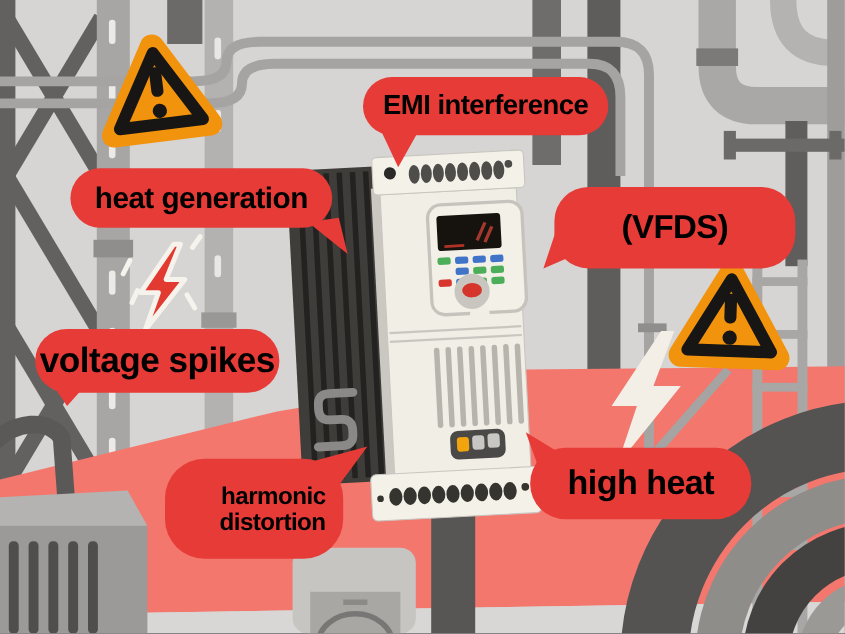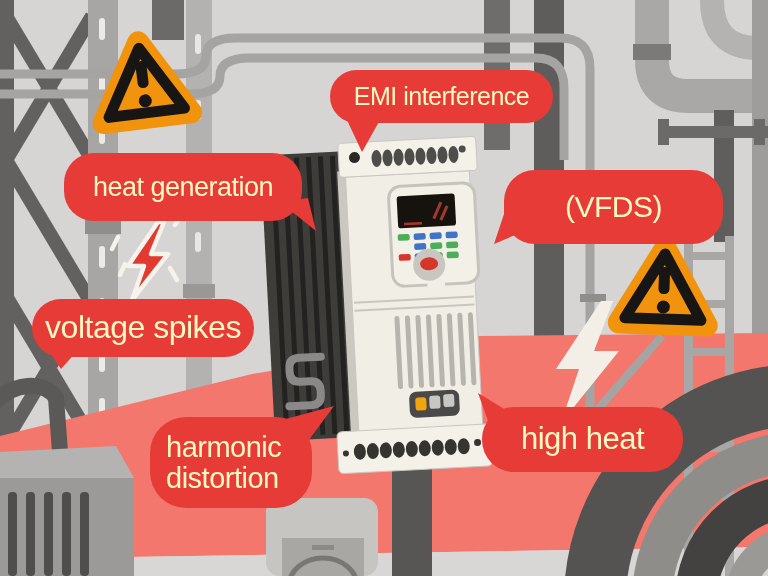--- a/index.html
+++ b/index.html
@@ -1,27 +1,27 @@
 <!DOCTYPE html>
 <html><head>
 <meta charset="utf-8">
 <style>
   html,body{margin:0;padding:0;background:#222;}
   .stage{position:relative;width:768px;height:576px;overflow:hidden;
          font-family:"Liberation Sans",sans-serif;background:#d6d5d3;}
   .stage svg{position:absolute;left:0;top:0;}
-  .bubble{position:absolute;z-index:5;background:#e73b38;color:#fef9c3;
-          font-weight:normal;display:flex;align-items:center;justify-content:center;
+  .bubble{position:absolute;z-index:5;background:#e73b38;color:#000000;
+          font-weight:bold;display:flex;align-items:center;justify-content:center;
           letter-spacing:-0.5px;line-height:1.05;box-sizing:border-box;}
   .b-emi{left:330px;top:70px;width:223px;height:53px;border-radius:27px;font-size:25px;}
-  .b-heat{left:64px;top:153px;width:238px;height:68px;border-radius:30px;font-size:27px;}
+  .b-heat{left:64px;top:153px;width:238px;height:54px;border-radius:30px;font-size:27px;}
   .b-vfds{left:504px;top:170px;width:219px;height:74px;border-radius:31px;font-size:30px;}
   .b-voltage{left:32px;top:299px;width:222px;height:58px;border-radius:29px;font-size:32px;}
-  .b-harmonic{left:150px;top:417px;width:162px;height:91px;border-radius:36px;font-size:29px;
-              justify-content:flex-start;padding:0 16px;text-align:left;}
+  .b-harmonic{left:150px;top:417px;width:162px;height:91px;border-radius:36px;font-size:22px;
+              justify-content:flex-start;padding:0 16px;text-align:right;}
   .b-high{left:482px;top:407px;width:201px;height:65px;border-radius:32px;font-size:31px;}
 </style>
 </head>
 <body>
 
 <div class="stage">
 <svg width="768" height="576" viewBox="0 0 768 576">
 
   <rect x="0" y="0" width="768" height="576" fill="#d6d5d3"></rect>
 

